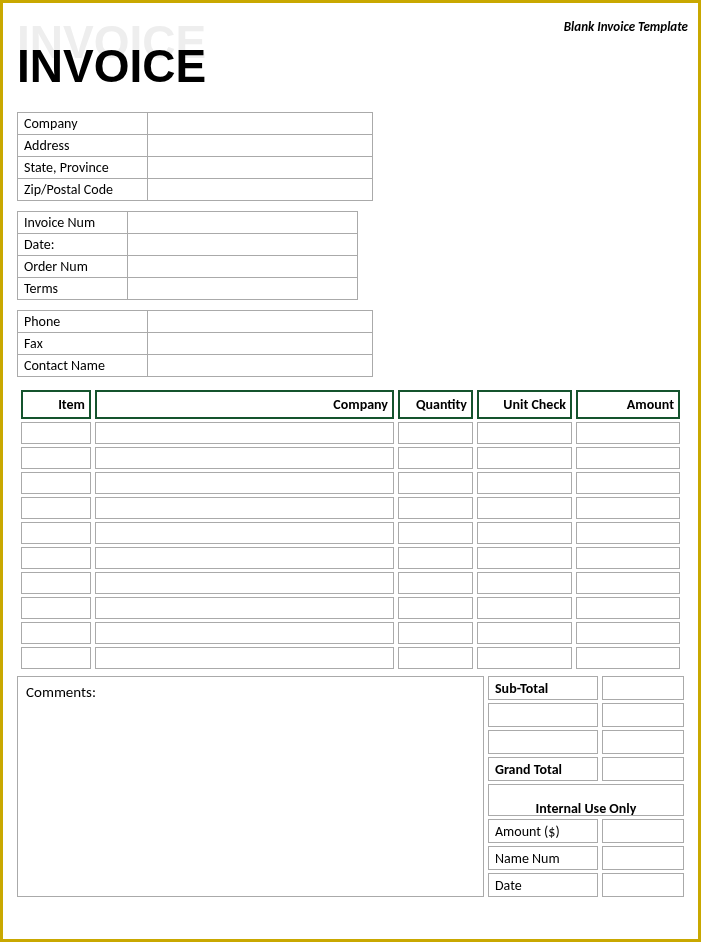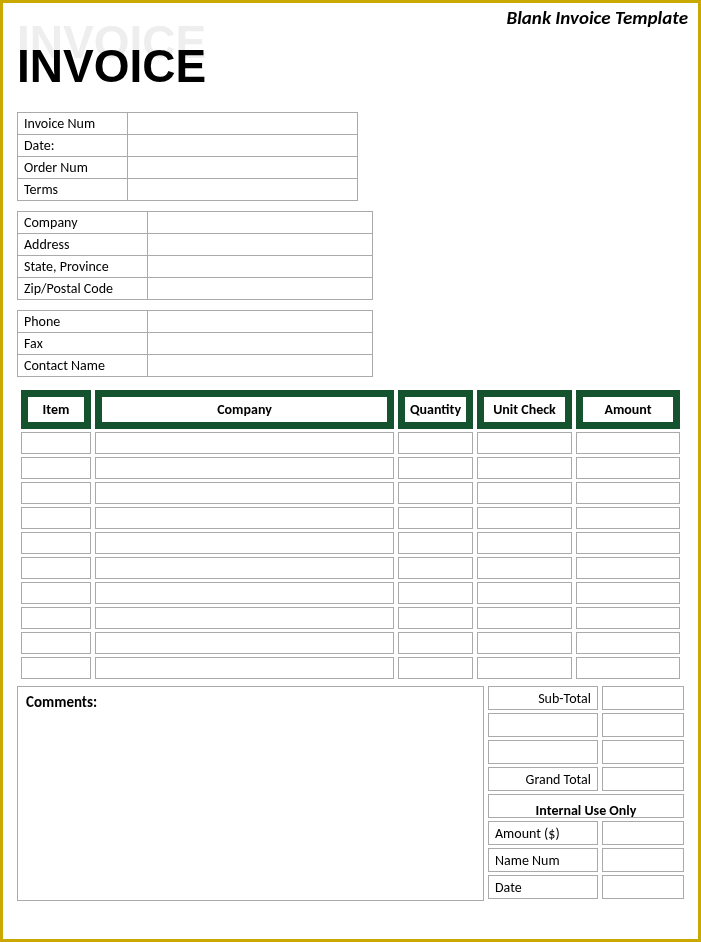--- a/index.html
+++ b/index.html
@@ -12,25 +12,25 @@
   .page {
     width: 701px;
     height: 942px;
     border: 3px solid #c9a800;
     position: relative;
     padding: 10px 14px 14px 14px;
     background: #fff;
   }
   .header-label {
     position: absolute;
-    top: 3px;
+    top: 16px;
     right: 10px;
     font-weight: bold;
     font-style: italic;
-    font-size: 19px;
+    font-size: 13px;
   }
   .title-wrap {
     position: relative;
     height: 70px;
     margin-top: 10px;
     margin-bottom: 19px;
   }
   .title-ghost {
     position: absolute;
     top: -8px; left: 0;
@@ -67,24 +67,24 @@
   .kv-val-w { width: 225px; }
 
   .items-table {
     width: 100%;
     border-collapse: separate;
     border-spacing: 4px 3px;
     font-size: 14px;
     margin-top: 8px;
   }
   .items-table th {
-    border: 7px solid #14532d;
+    border: 2px solid #14532d;
     padding: 4px;
     font-weight: bold;
-    text-align: center;
+    text-align: right;
     background: #fff;
     height: 26px;
   }
   .items-table td {
     border: 1px solid #aaa;
     height: 22px;
     padding: 2px 4px;
   }
   .col-item { width: 70px; }
   .col-details { }
@@ -94,21 +94,21 @@
 
   .bottom-row {
     display: flex;
     gap: 4px;
     margin-top: 4px;
   }
   .comments-box {
     flex: 1;
     border: 1px solid #aaa;
     padding: 6px 8px;
-    font-weight: bold;
+    font-weight: normal;
     font-size: 15px;
     min-height: 215px;
   }
   .totals-col {
     width: 196px;
     display: flex;
     flex-direction: column;
     gap: 3px;
   }
   .tot-row {
@@ -124,79 +124,79 @@
   }
   .tot-val {
     width: 82px;
     border: 1px solid #aaa;
     height: 24px;
   }
   .tot-full {
     border: 1px solid #aaa;
     text-align: center;
     font-weight: bold;
-    padding: 7px;
+    padding: 15px;
     font-size: 14px;
     height: 24px;
   }
-  .bold { font-weight: normal; text-align: right; }
+  .bold { font-weight: bold; }
 </style>
 </head>
 <body>
 
 <div class="page">
 
   <div class="header-label">Blank Invoice Template</div>
 
   <div class="title-wrap">
     <div class="title-ghost">INVOICE</div>
     <div class="title-main">INVOICE</div>
+  </div>
+
+  <div class="block">
+    <table class="kv-table">
+      <tbody>
+          <tr>
+            <td class="kv-label-w">Company</td>
+            <td class="kv-val-w"></td>
+          </tr>
+      <tr>
+            <td class="kv-label-w">Address</td>
+            <td class="kv-val-w"></td>
+          </tr>
+      <tr>
+            <td class="kv-label-w">State, Province</td>
+            <td class="kv-val-w"></td>
+          </tr>
+      <tr>
+            <td class="kv-label-w">Zip/Postal Code</td>
+            <td class="kv-val-w"></td>
+          </tr>
+    </tbody>
+      </table>
   </div>
 
   <div class="block">
     <table class="kv-table">
       <tbody>
           <tr>
             <td class="kv-label">Invoice Num</td>
             <td class="kv-val"></td>
           </tr>
       <tr>
             <td class="kv-label">Date:</td>
             <td class="kv-val"></td>
           </tr>
       <tr>
             <td class="kv-label">Order Num</td>
             <td class="kv-val"></td>
           </tr>
       <tr>
             <td class="kv-label">Terms</td>
             <td class="kv-val"></td>
-          </tr>
-    </tbody>
-      </table>
-  </div>
-
-  <div class="block">
-    <table class="kv-table">
-      <tbody>
-          <tr>
-            <td class="kv-label-w">Company</td>
-            <td class="kv-val-w"></td>
-          </tr>
-      <tr>
-            <td class="kv-label-w">Address</td>
-            <td class="kv-val-w"></td>
-          </tr>
-      <tr>
-            <td class="kv-label-w">State, Province</td>
-            <td class="kv-val-w"></td>
-          </tr>
-      <tr>
-            <td class="kv-label-w">Zip/Postal Code</td>
-            <td class="kv-val-w"></td>
           </tr>
     </tbody>
       </table>
   </div>
 
   <div class="block">
     <table class="kv-table">
       <tbody>
           <tr>
             <td class="kv-label-w">Phone</td>

